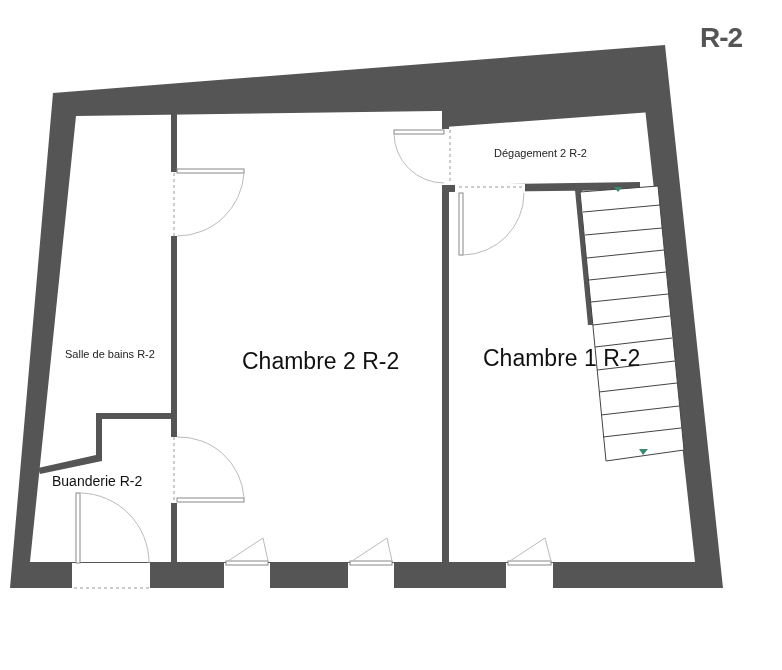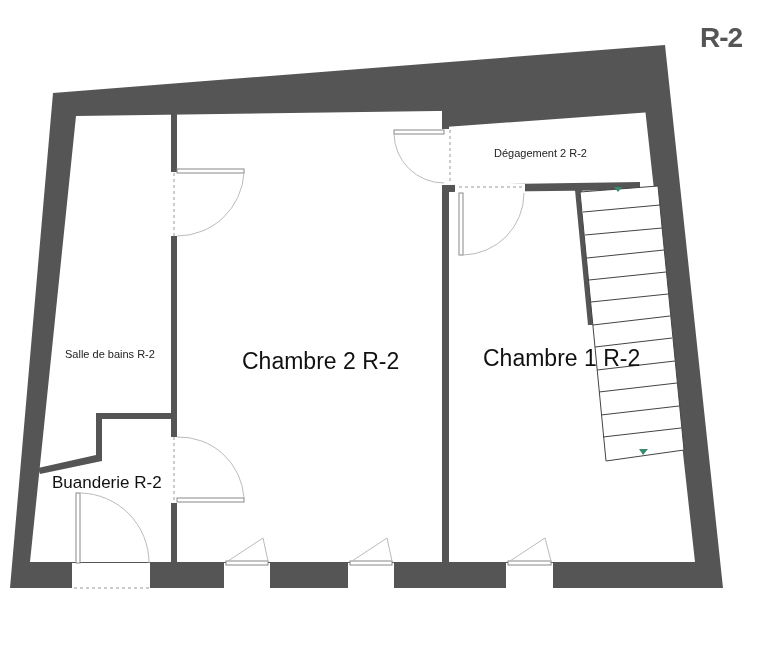--- a/index.html
+++ b/index.html
@@ -1,21 +1,21 @@
 <!DOCTYPE html>
 <html><head>
 <meta charset="utf-8">
 <style>
   html, body { margin: 0; padding: 0; background: #ffffff; }
   body { width: 782px; height: 670px; position: relative; overflow: hidden; font-family: "Liberation Sans", sans-serif; }
   svg { position: absolute; left: 0; top: 0; }
   .level-badge { position: absolute; left: 700px; top: 22px; font-family: "Liberation Sans", sans-serif; font-weight: bold; font-size: 28px; color: #555555; letter-spacing: -1px; }
   .room-label { position: absolute; color: #111111; font-family: "Liberation Sans", sans-serif; white-space: nowrap; }
   .lg { font-size: 23px; }
-  .md { font-size: 17px; }
+  .md { font-size: 14px; }
   .sm { font-size: 11px; color: #222; }
 </style>
 </head>
 <body>
 
 <svg width="782" height="670" viewBox="0 0 782 670">
 
   <path fill="#555555" fill-rule="evenodd" d="M53,93 L665,45 L723,588 L10,588 Z
        M76,116 L645,108 L695,562 L30,562 Z"></path>
 

